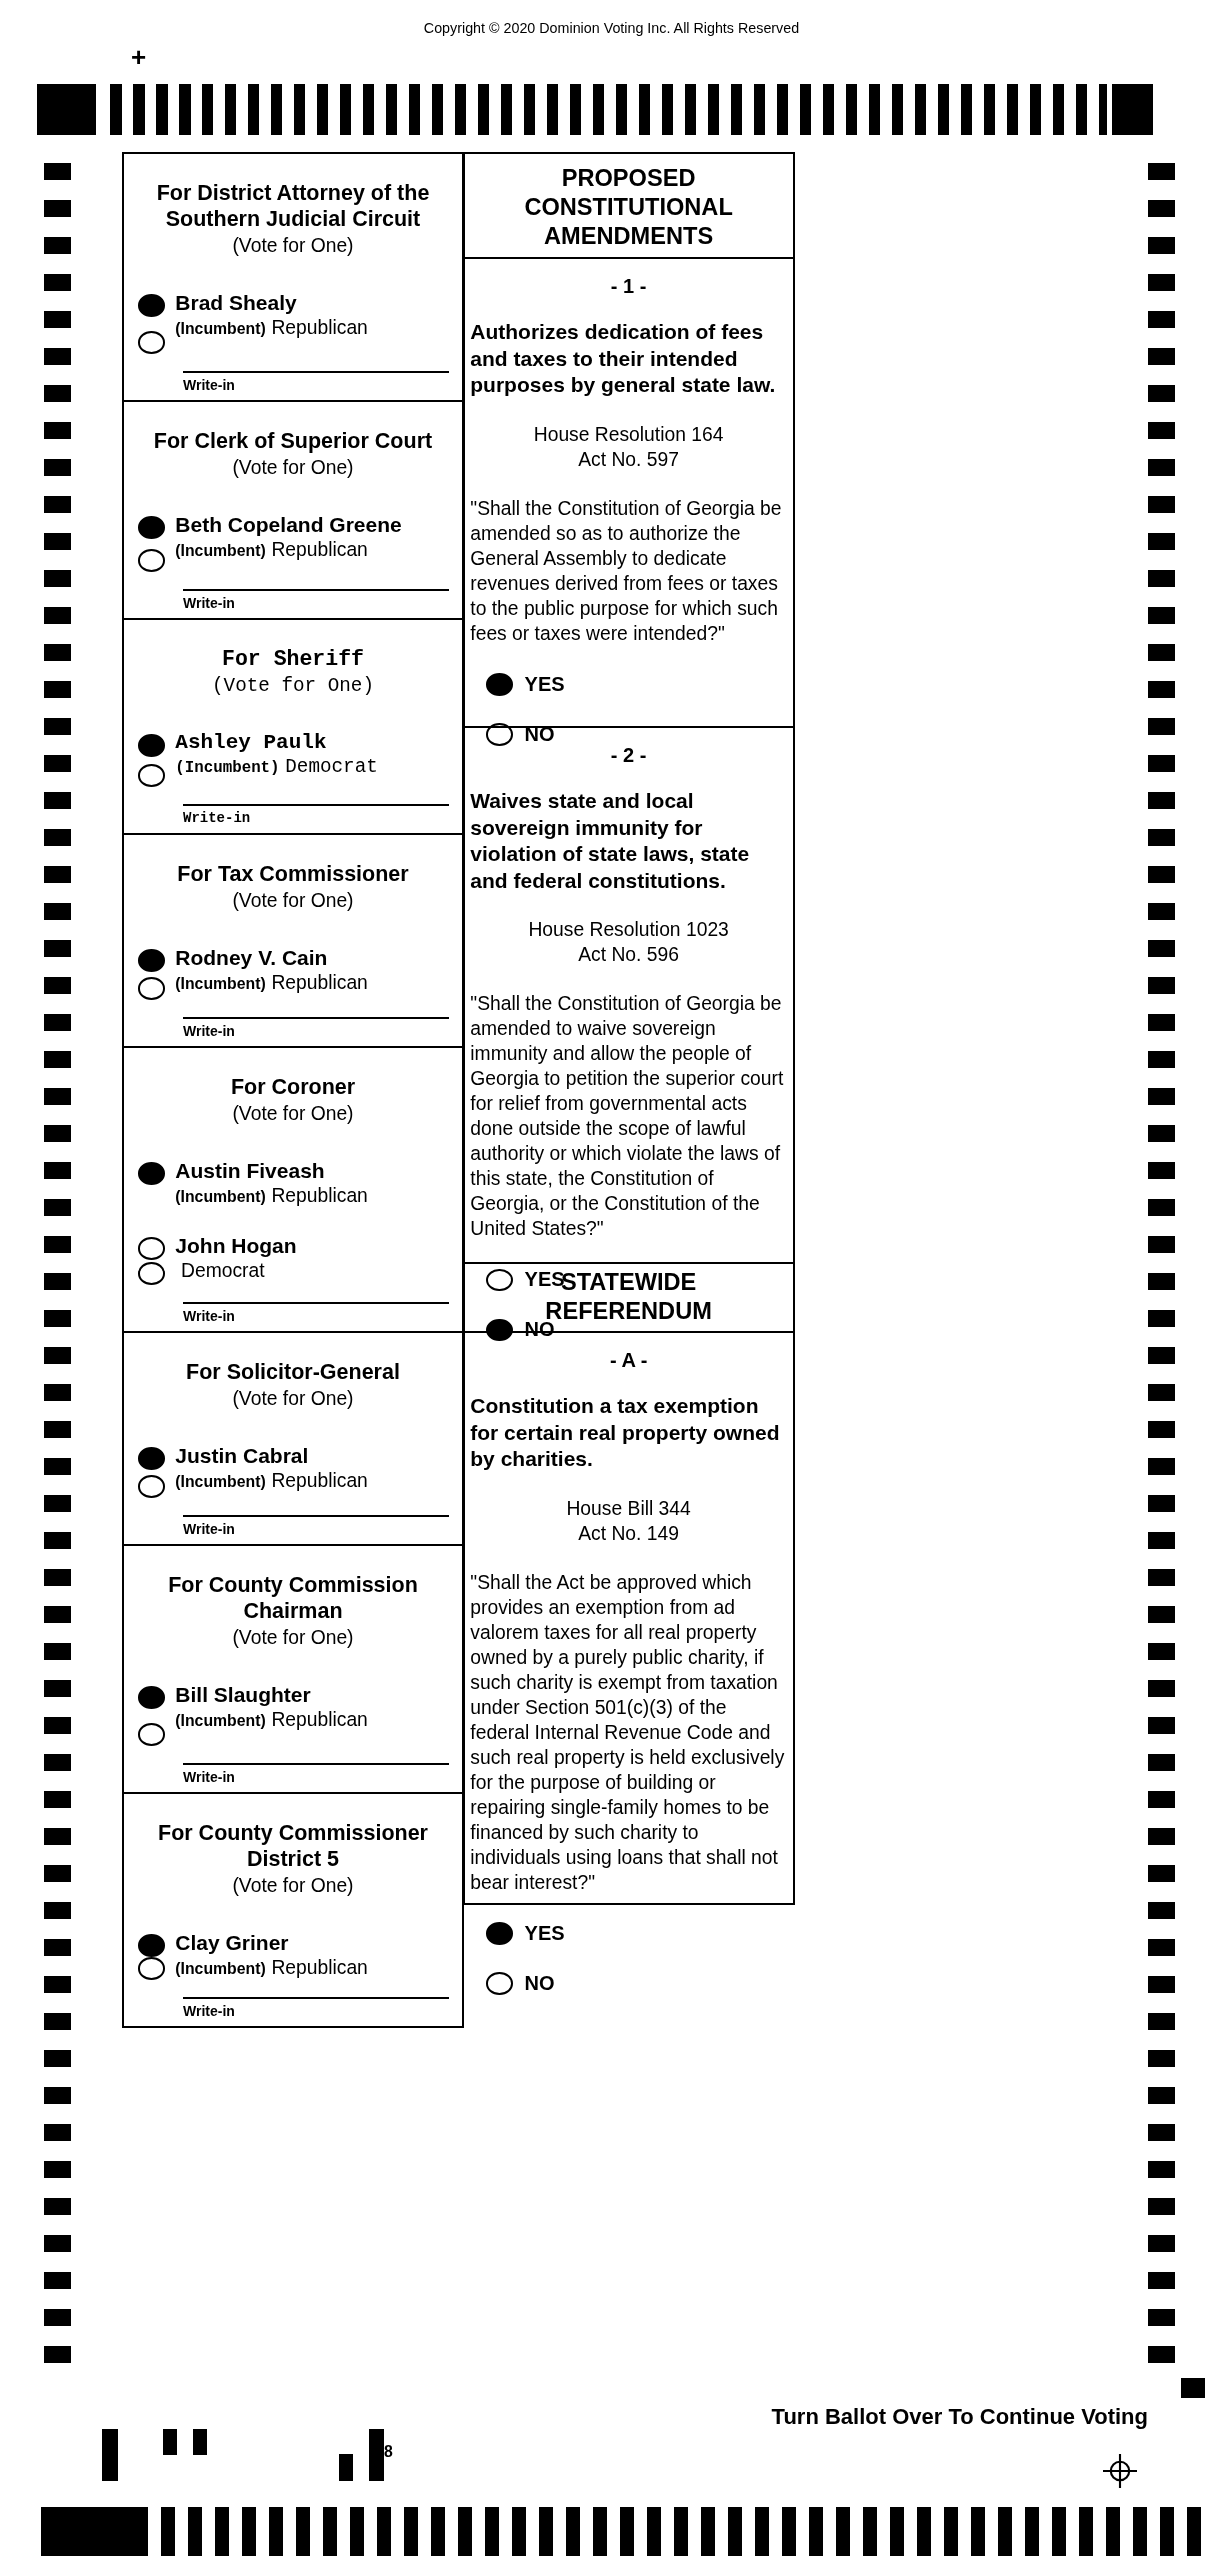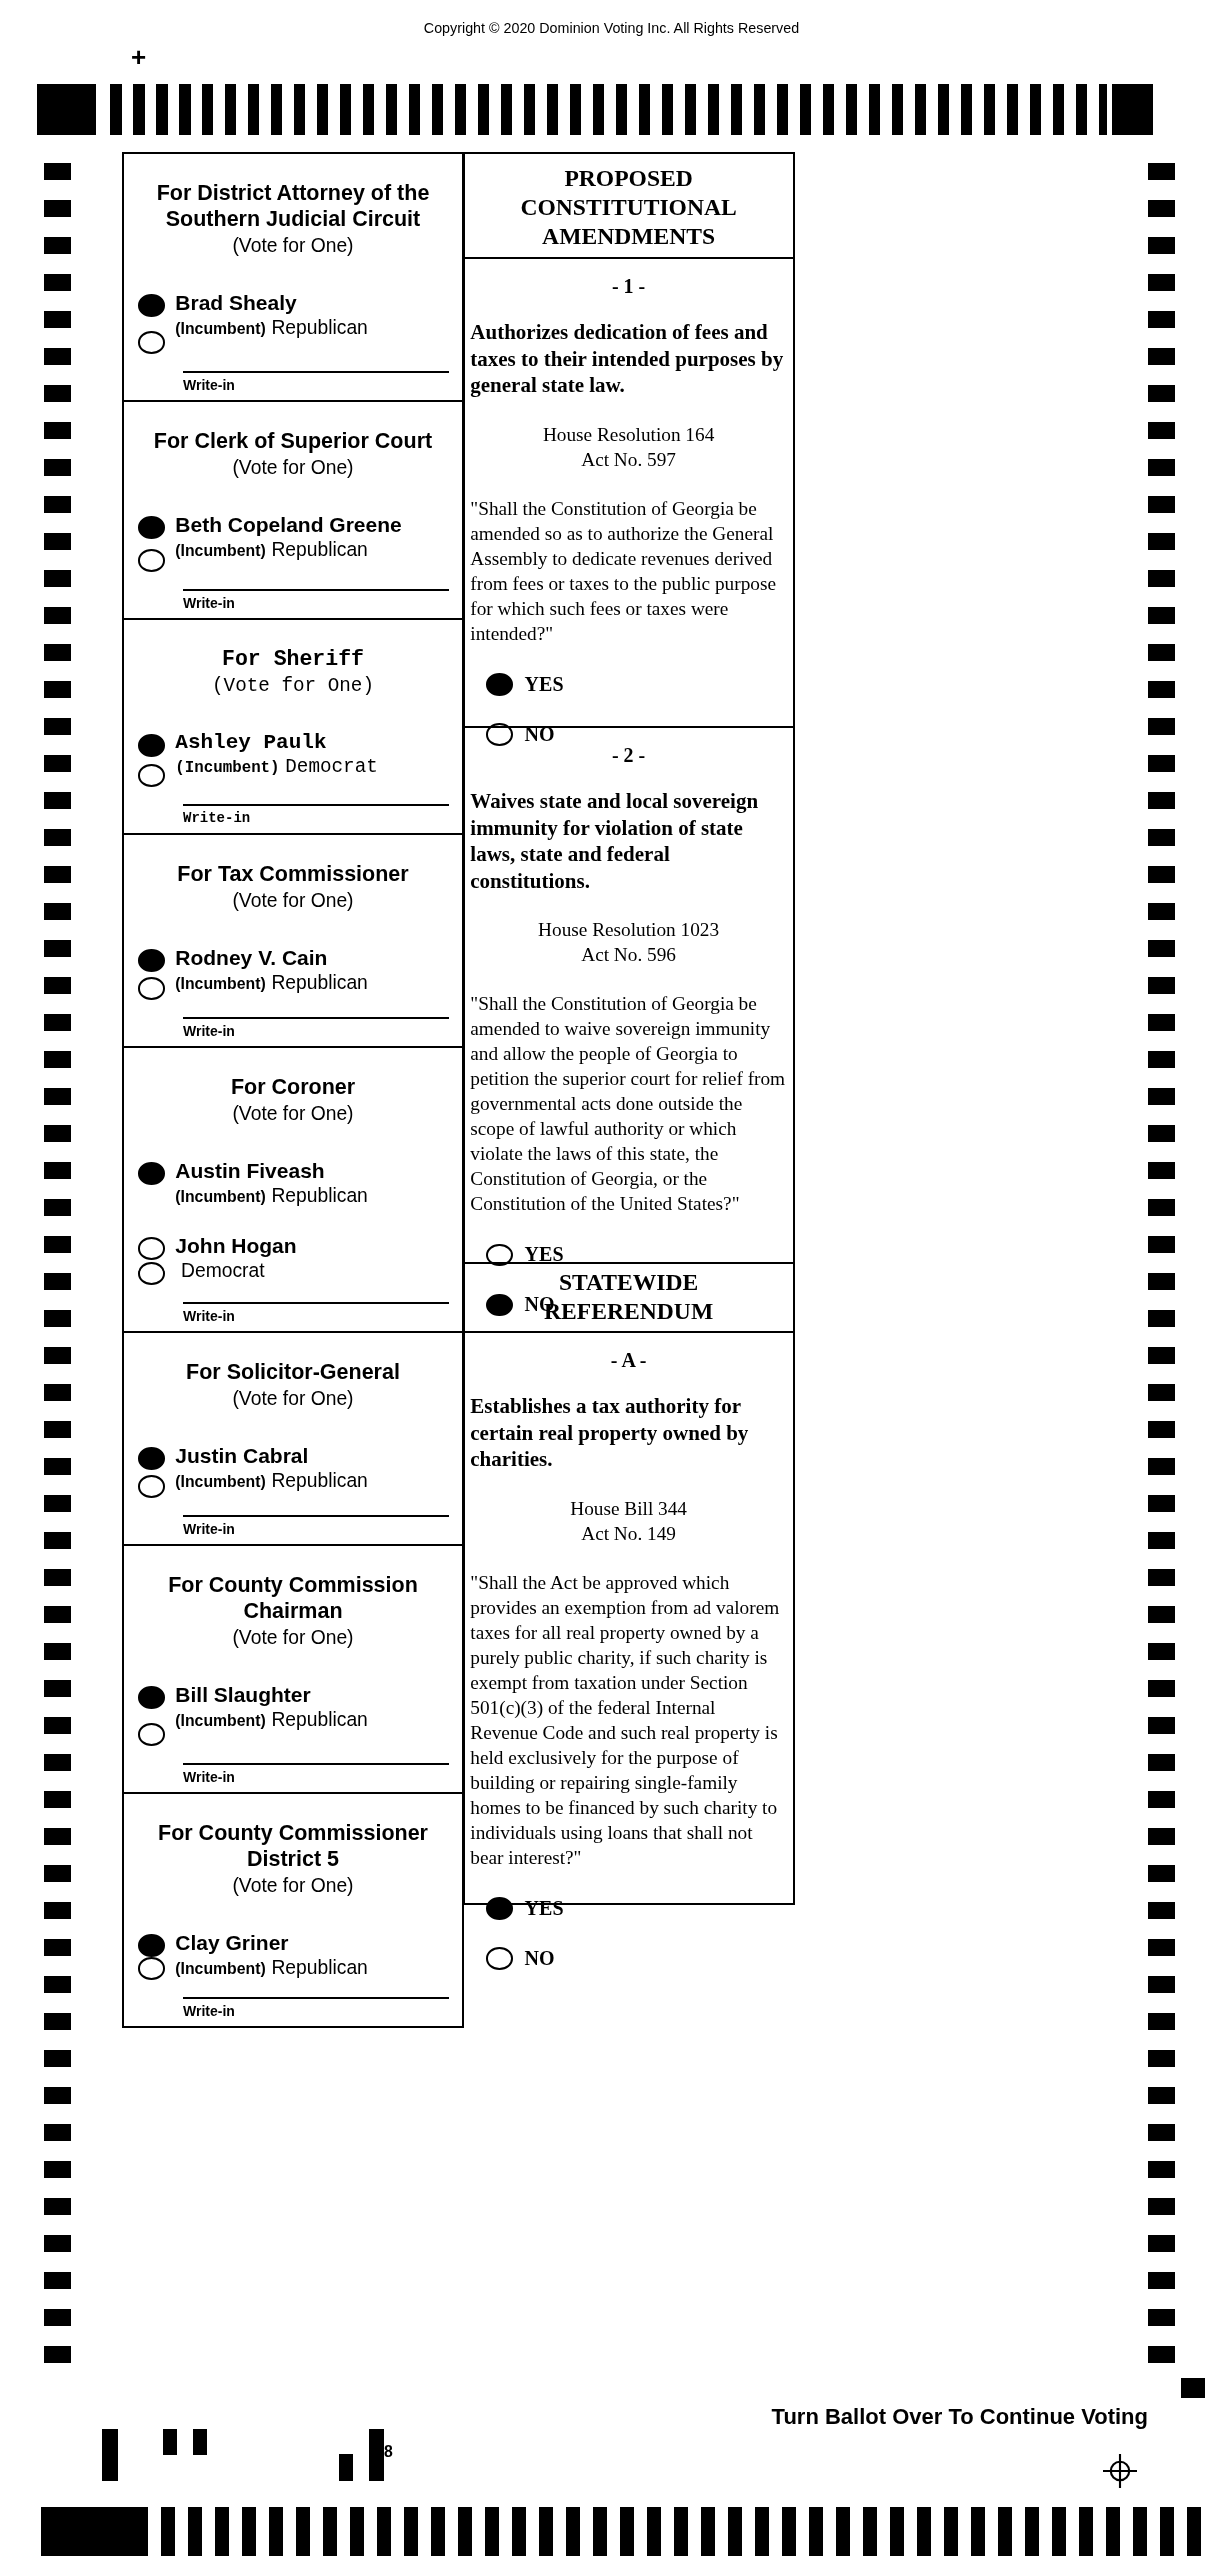--- a/index.html
+++ b/index.html
@@ -52,21 +52,21 @@
   .cand-sub  { margin-top:2.9px; font-size:19.3px; line-height:21.5px; }
   .cand-sub .inc { font-weight:bold; font-size:15.8px; margin-right:5.7px; }
   .writein-oval { position:absolute; left:14.3px; bottom:46px; }
   .writein-block {
     position:absolute; left:43px; right:13px; bottom:2.9px;
     border-top:2.1px solid #000; padding-top:1.4px;
     font-weight:bold; font-size:14px; line-height:23px;margin-left:16px;
   }
 
   
-  .r-sec { position:relative; box-sizing:border-box; padding:0 5.7px;font-family:Liberation Serif, serif; }
+  .r-sec { position:relative; box-sizing:border-box; padding:0 5.7px; }
   .r-sec + .r-sec { border-top:2.1px solid #000; }
   .rh  { height:103px; } .rm0 { height:469px; } .rm1 { height:536px; }
   .rr  { height:69px;  } .rm2 { height:572px; }
   .sec-head { text-align:center; font-weight:bold; font-size:23.6px; line-height:29px; padding-top:10px; }
   .sec-head-sm { padding-top:4.3px; }
   .m-number  { text-align:center; font-weight:bold; font-size:20px; line-height:23px; margin-top:15.8px; }
   .m-summary { font-weight:bold; font-size:21px; line-height:26.5px; margin-top:21.5px; }
   .m-legal   { font-size:19.3px; line-height:25px; margin-top:23px;text-align:center; }
   .m-question{ font-size:19.3px; line-height:25px; margin-top:24px; }
   .yn-group  { margin-top:24px; }
@@ -323,21 +323,21 @@
 
     <section class="r-sec rr">
       <div class="sec-head sec-head-sm">
         <div>STATEWIDE</div>
         <div>REFERENDUM</div>
       </div>
     </section>
 
     <section class="r-sec rm2">
       <div class="m-number">- A -</div>
-      <div class="m-summary">Establishes a tax authority for certain real property owned by charities.</div>
+      <div class="m-summary">Constitution a tax exemption for certain real property owned by charities.</div>
       <div class="m-legal">
         <div>House Bill 344</div>
         <div>Act No. 149</div>
       </div>
       <div class="m-question">"Shall the Act be approved which provides an exemption from ad valorem taxes for all real property owned by a purely public charity, if such charity is exempt from taxation under Section 501(c)(3) of the federal Internal Revenue Code and such real property is held exclusively for the purpose of building or repairing single-family homes to be financed by such charity to individuals using loans that shall not bear interest?"</div>
       <div class="yn-group tight">
         <div class="yn-row">
           <span class="oval filled"></span>
           <span class="yn-label">YES</span>
         </div>

